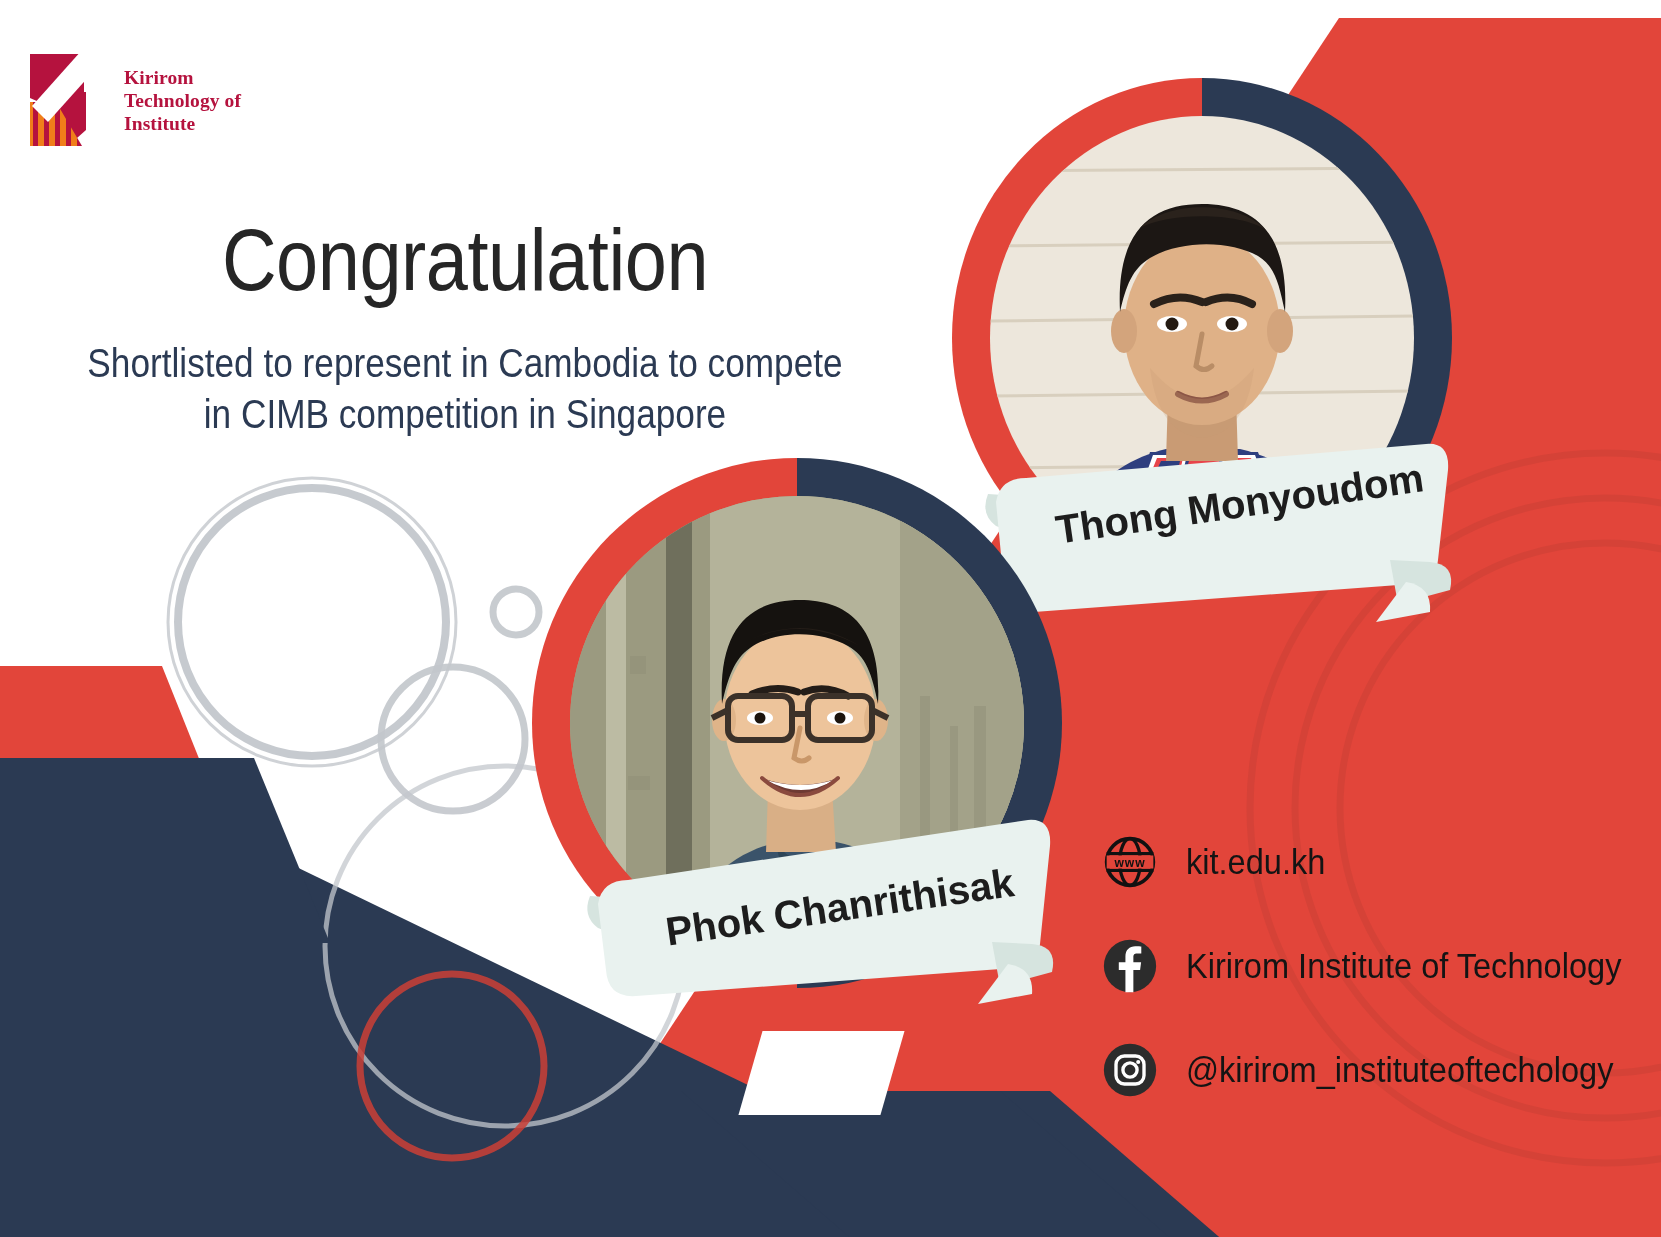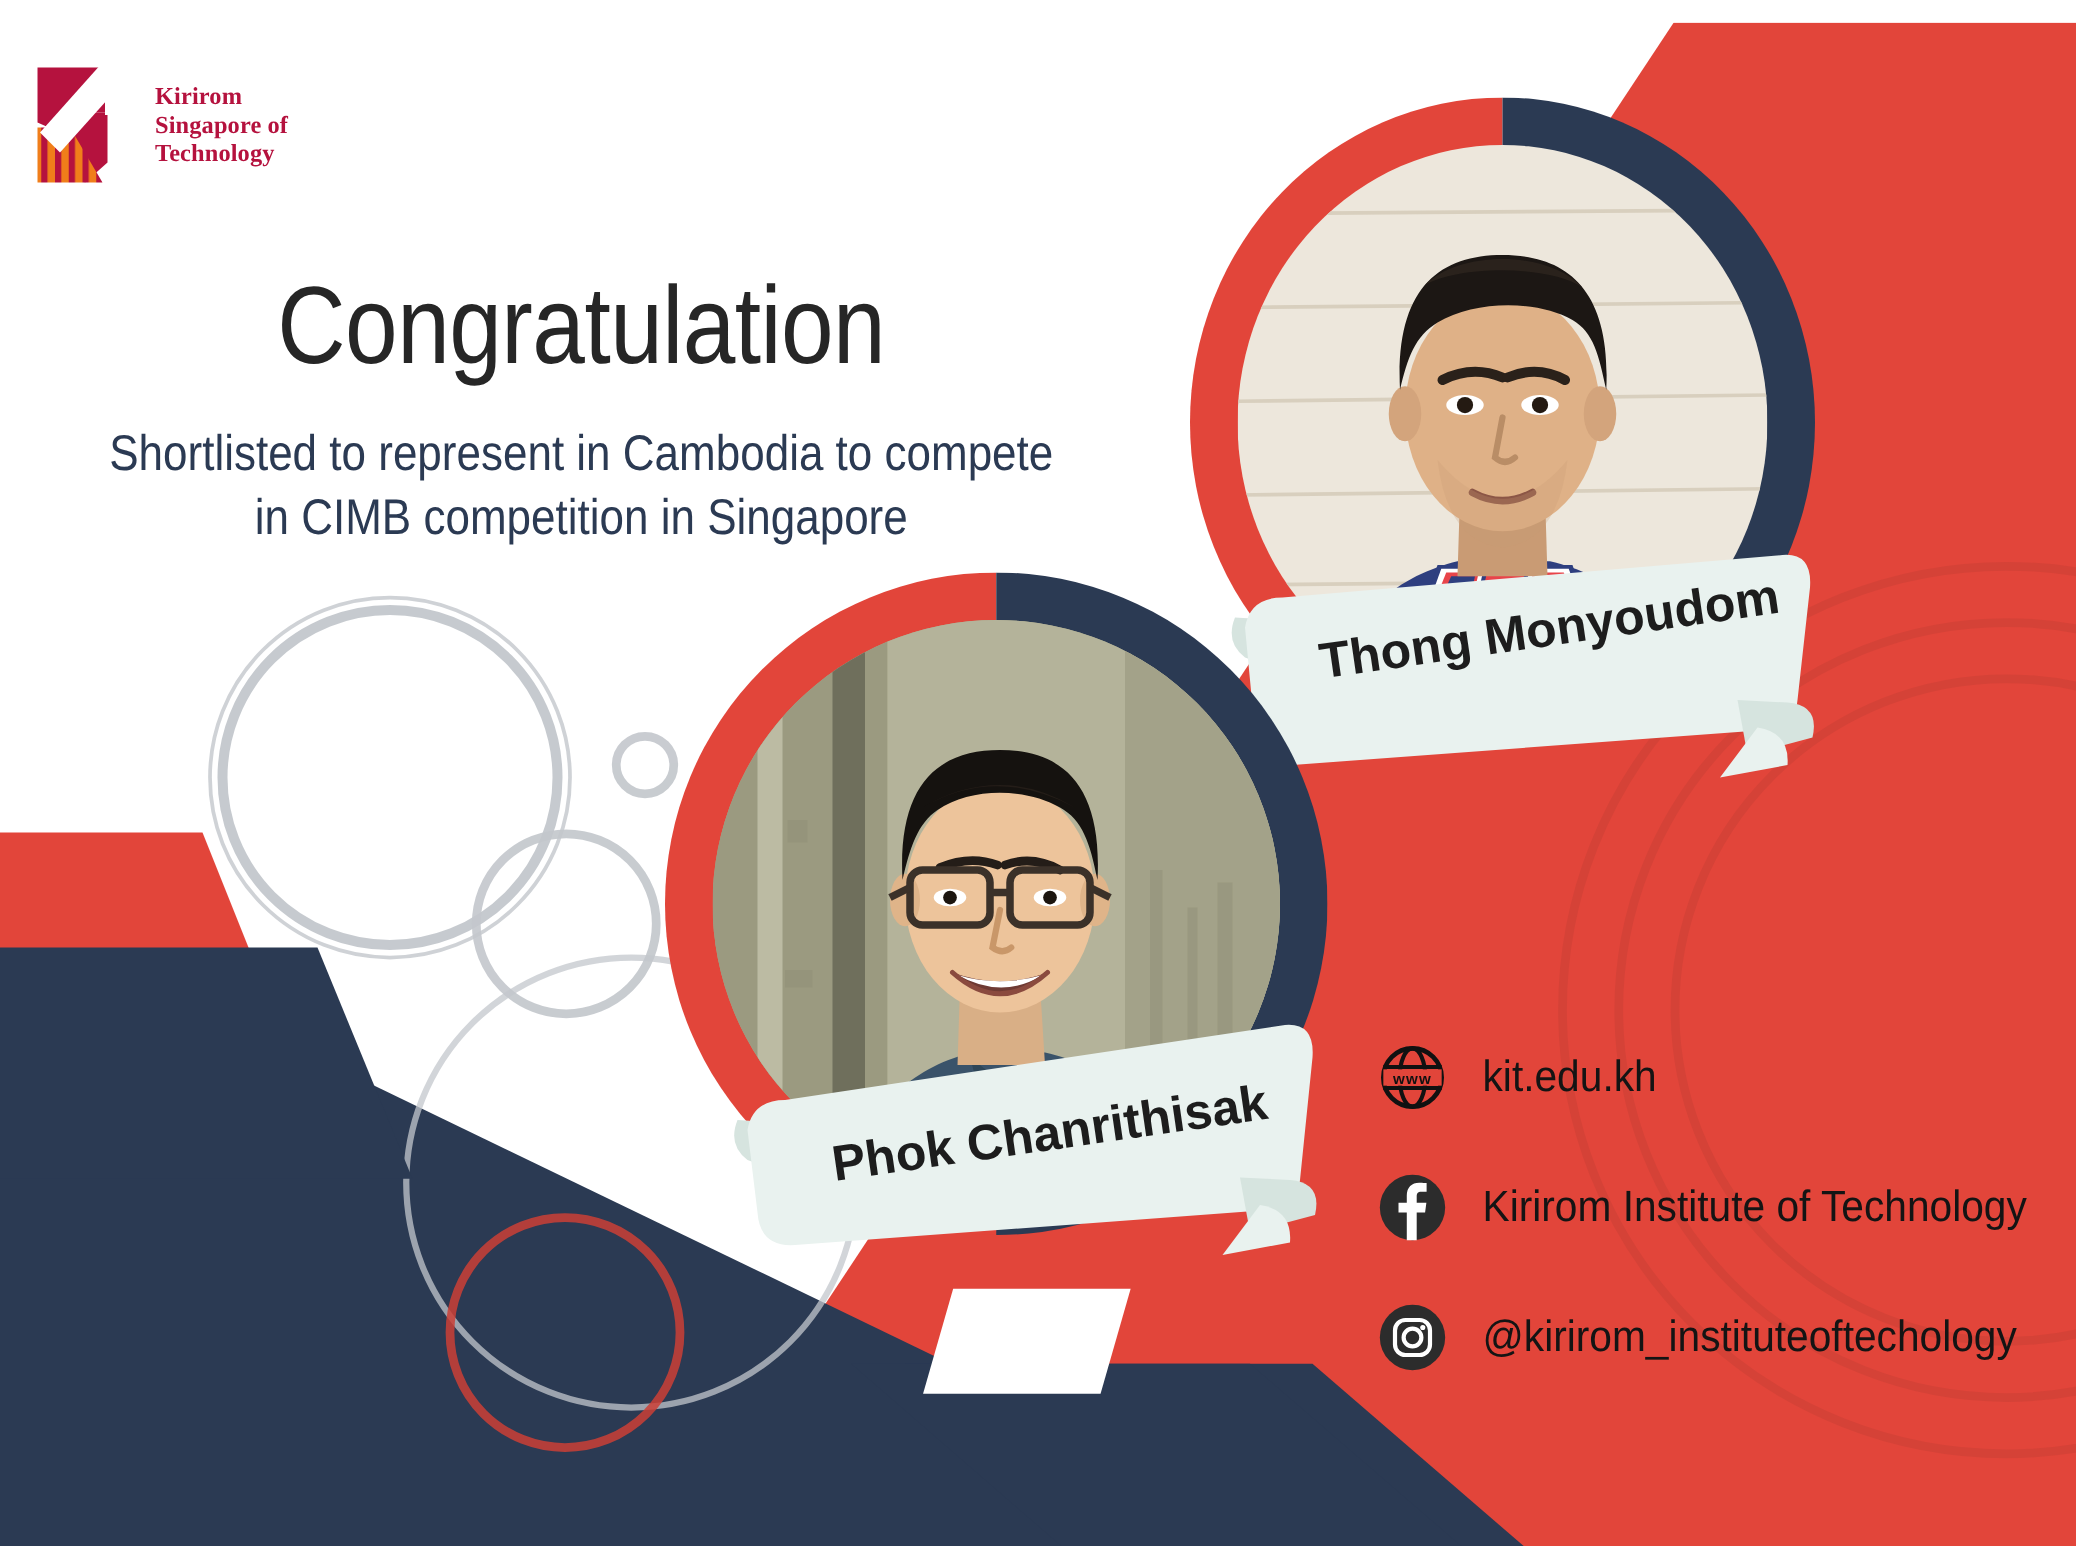--- a/index.html
+++ b/index.html
@@ -153,22 +153,22 @@
         <path d="M34,46 L62,46 L62,82 L34,82 Z" fill="#B5123E" opacity="0"></path>
         <path d="M30,42 L64,42 L64,80 L46,96 L30,78 Z" fill="#B5123E"></path>
 
         <path d="M8,52 L34,52 L60,96 L8,96 Z" fill="url(#stripes)"></path>
 
         <path d="M60,0 L78,14 L26,72 L10,56 Z" fill="#FFFFFF"></path>
       </svg>
     </div>
     <div class="logo-text">
       <div>Kirirom</div>
-      <div>Singapore of</div>
-      <div>Technology</div>
+      <div>Technology of</div>
+      <div>Institute</div>
     </div>
   </div>
 
   <div class="headline">
     <div class="title">Congratulation</div>
     <div class="subtitle">
       <div>Shortlisted to represent in Cambodia to compete</div>
       <div>in CIMB competition in Singapore</div>
     </div>
   </div>

